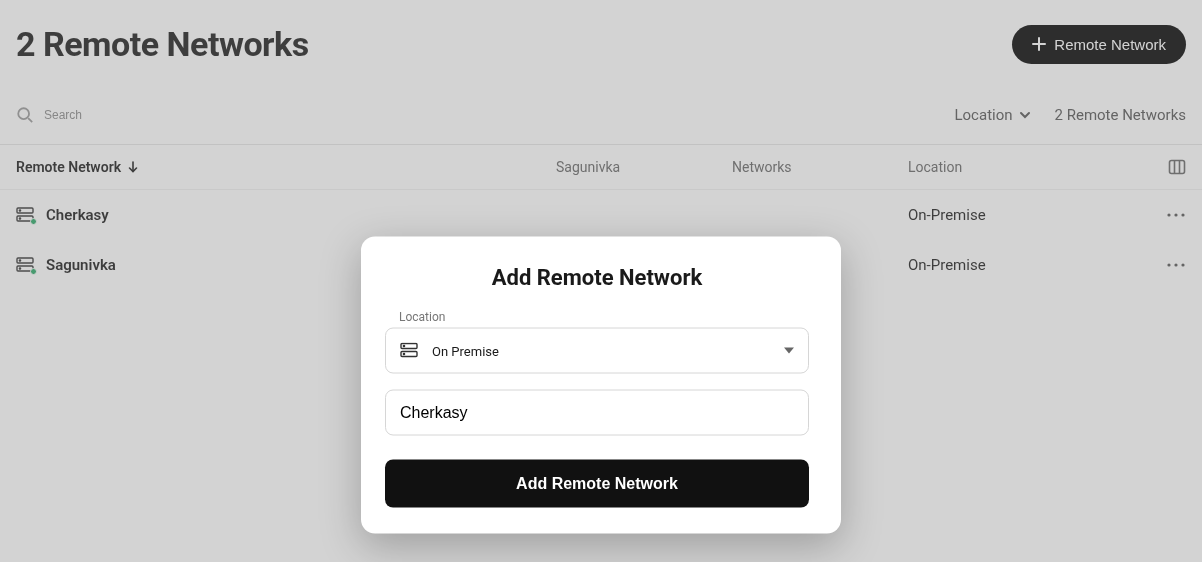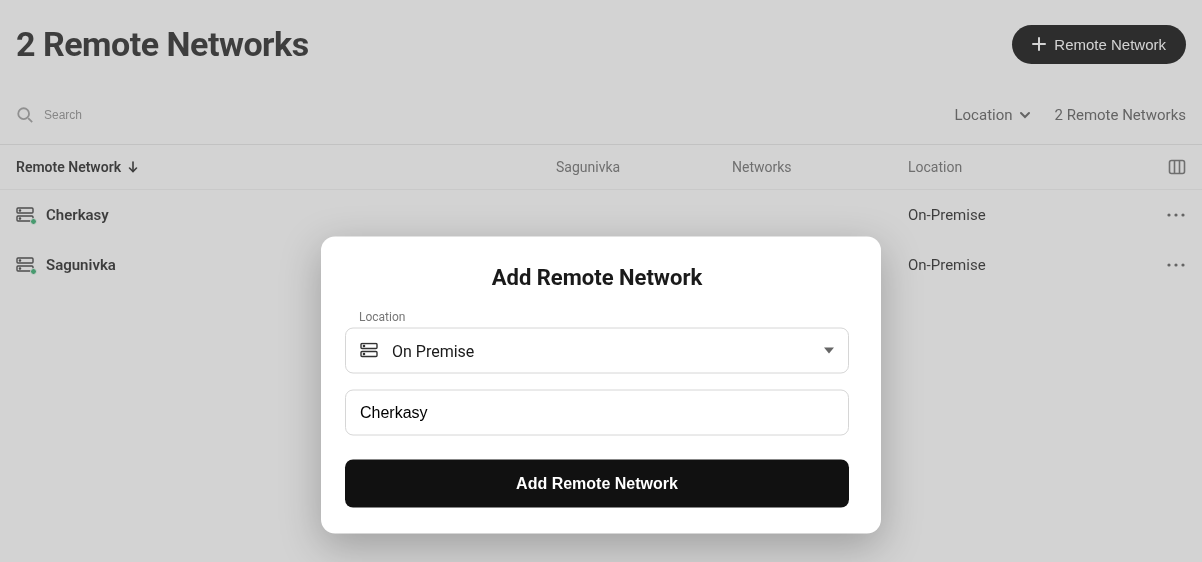--- a/index.html
+++ b/index.html
@@ -123,21 +123,21 @@
     .net-icon-wrap { position: relative; width:18px; height:16px;}
     .net-icon { width:18px; height:16px; stroke:#333;}
     .status-dot { position:absolute; bottom:-2px; right:-3px; width:7px; height:7px; background:#2aa866; border-radius:50%; border:1px solid #fff;}
     .more-icon { width:20px; height:6px; cursor:pointer;}
     
     .modal {
       position: absolute;
       left: 50%;
       top: 385px;
       transform: translate(-50%, -50%);
-      width: 560px;
+      width: 480px;
       background: #fff;
       border-radius: 14px;
       padding: 28px 32px 26px 24px;
       z-index: 20;
       box-shadow: 0 12px 40px rgba(0,0,0,0.25);
     }
     .modal-title {
       text-align: center;
       font-size: 22px;
       font-weight: 700;
@@ -150,21 +150,21 @@
       padding-left: 14px;
     }
     .select-box {
       display: flex;
       align-items: center;
       gap: 14px;
       border: 1px solid #d6d6d6;
       border-radius: 8px;
       height: 46px;
       padding: 0 14px;
-      font-size: 16px;
+      font-size: 13px;
       margin-bottom: 16px;
       cursor: pointer;
       position: relative;
     }
     .select-caret {
       position: absolute;
       right: 14px;
       width: 0; height: 0;
       border-left: 5px solid transparent;
       border-right: 5px solid transparent;

